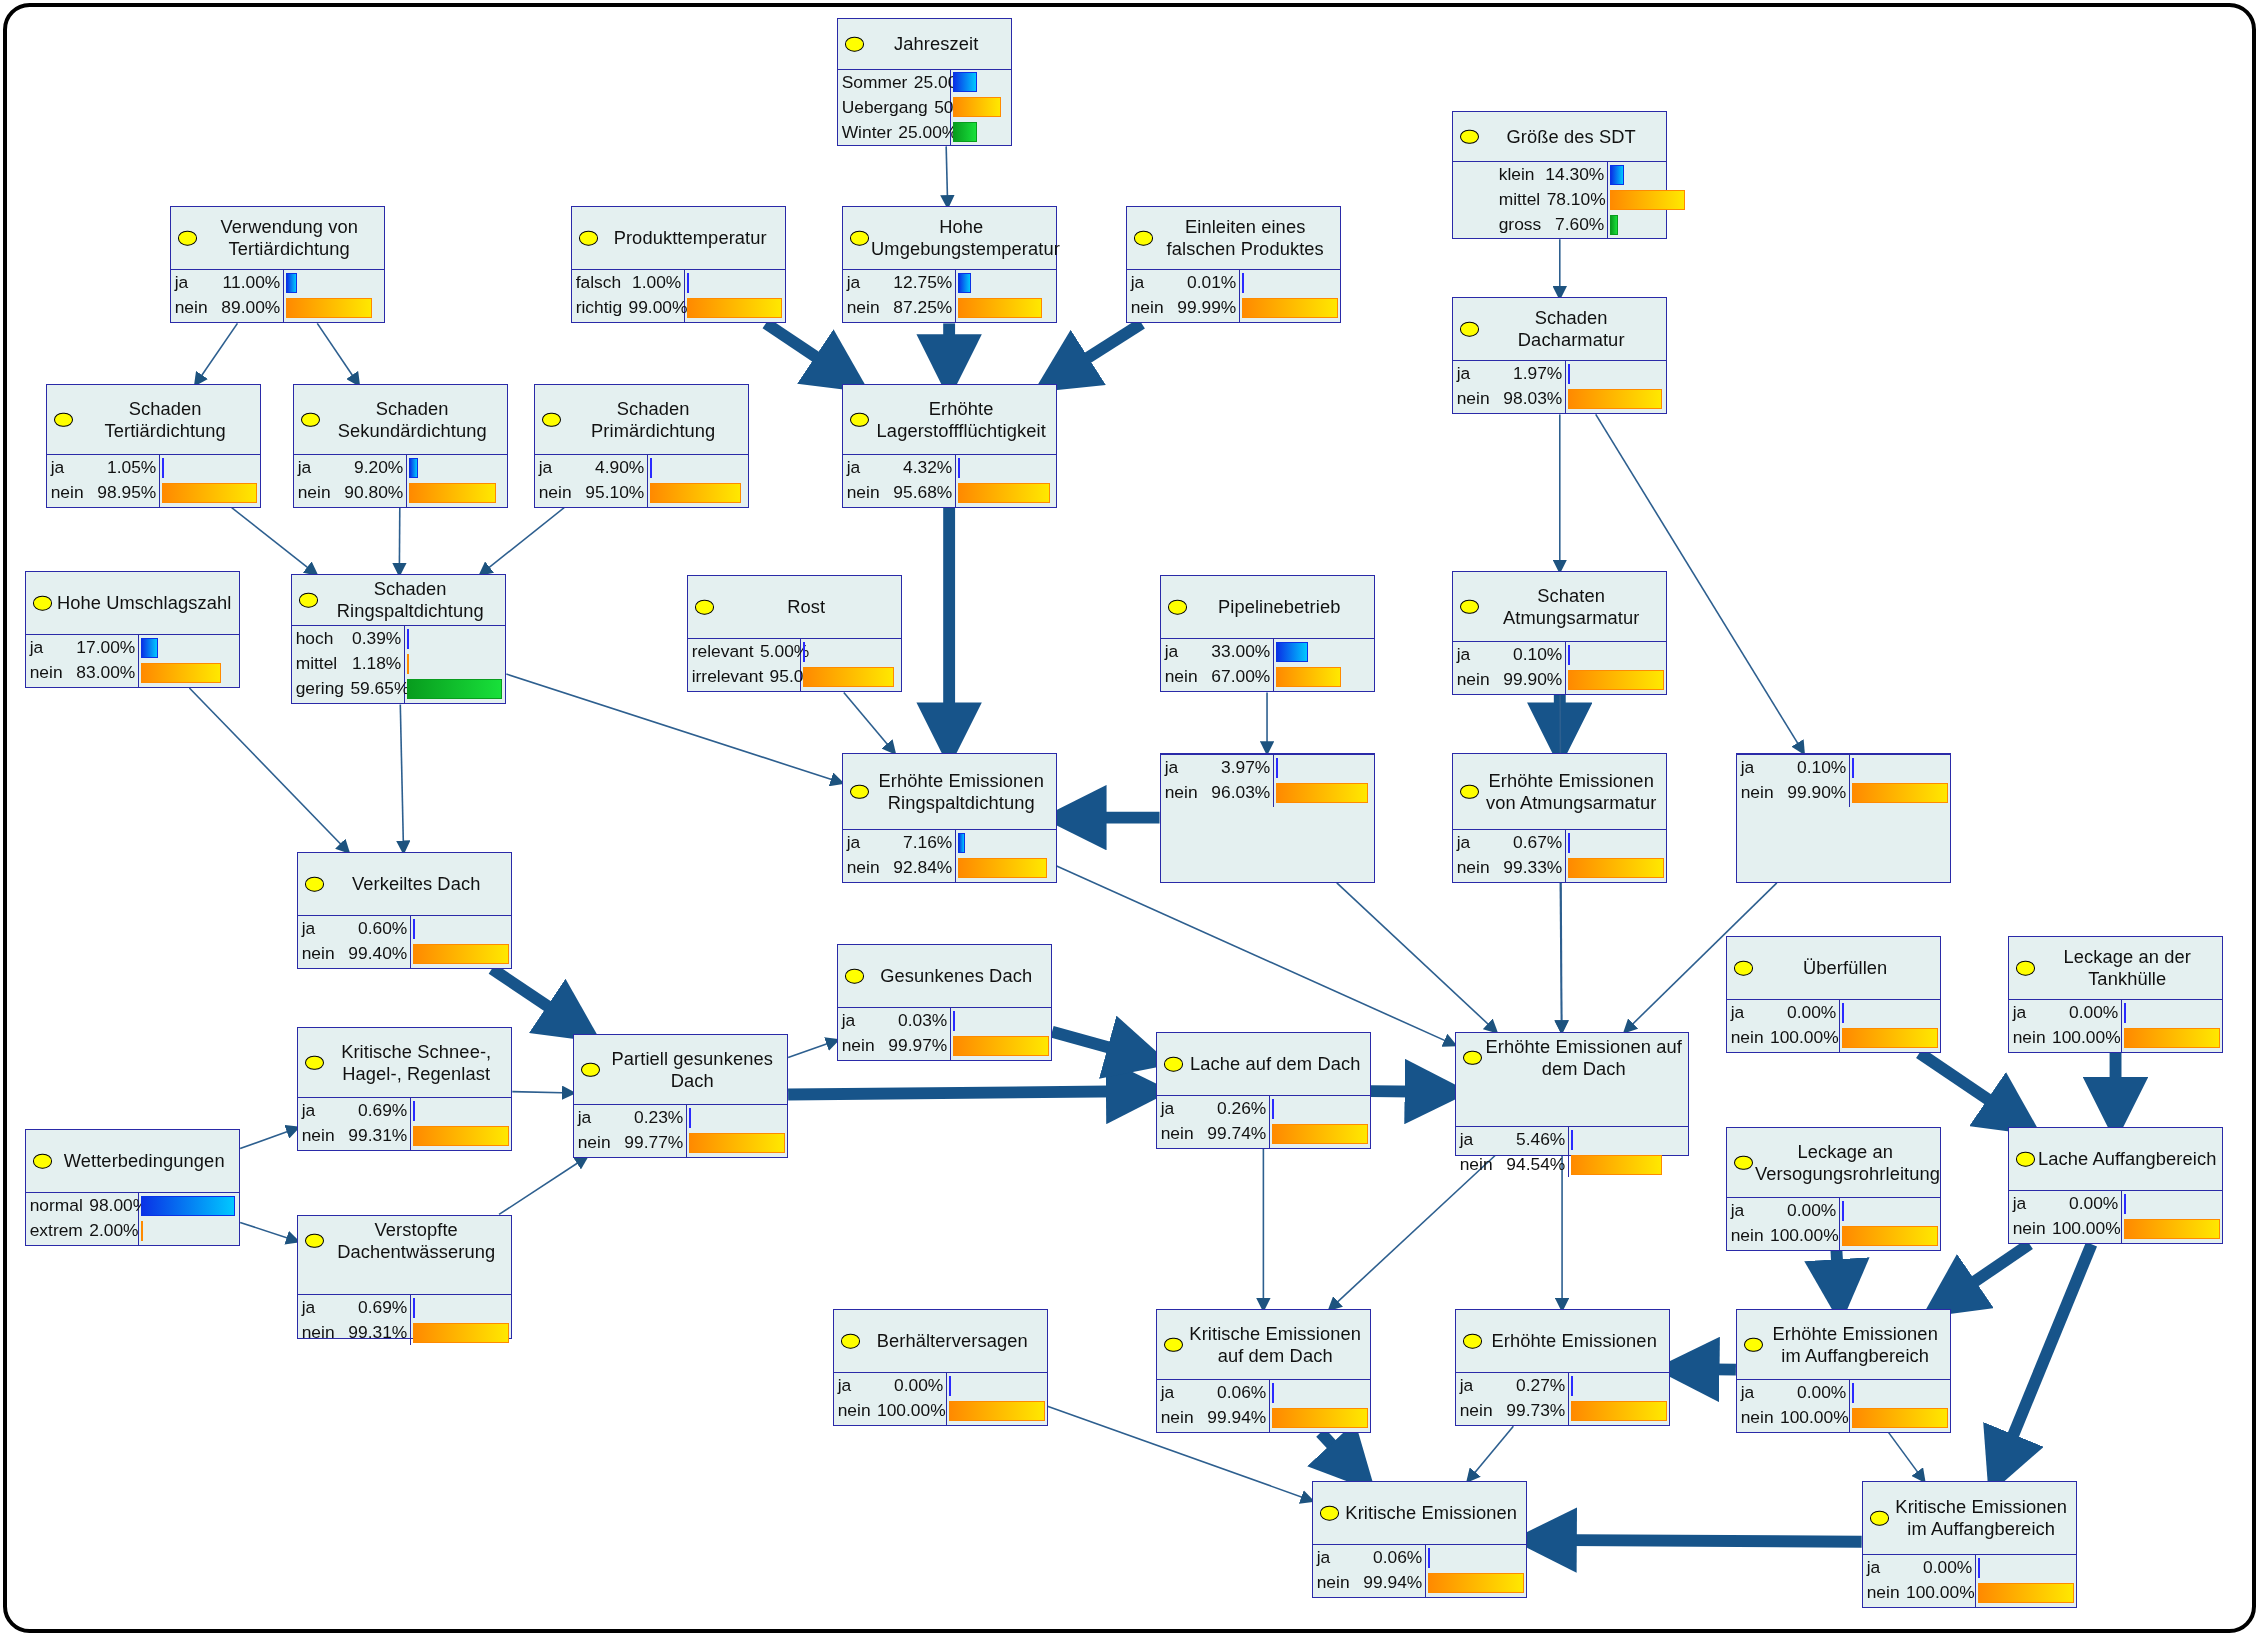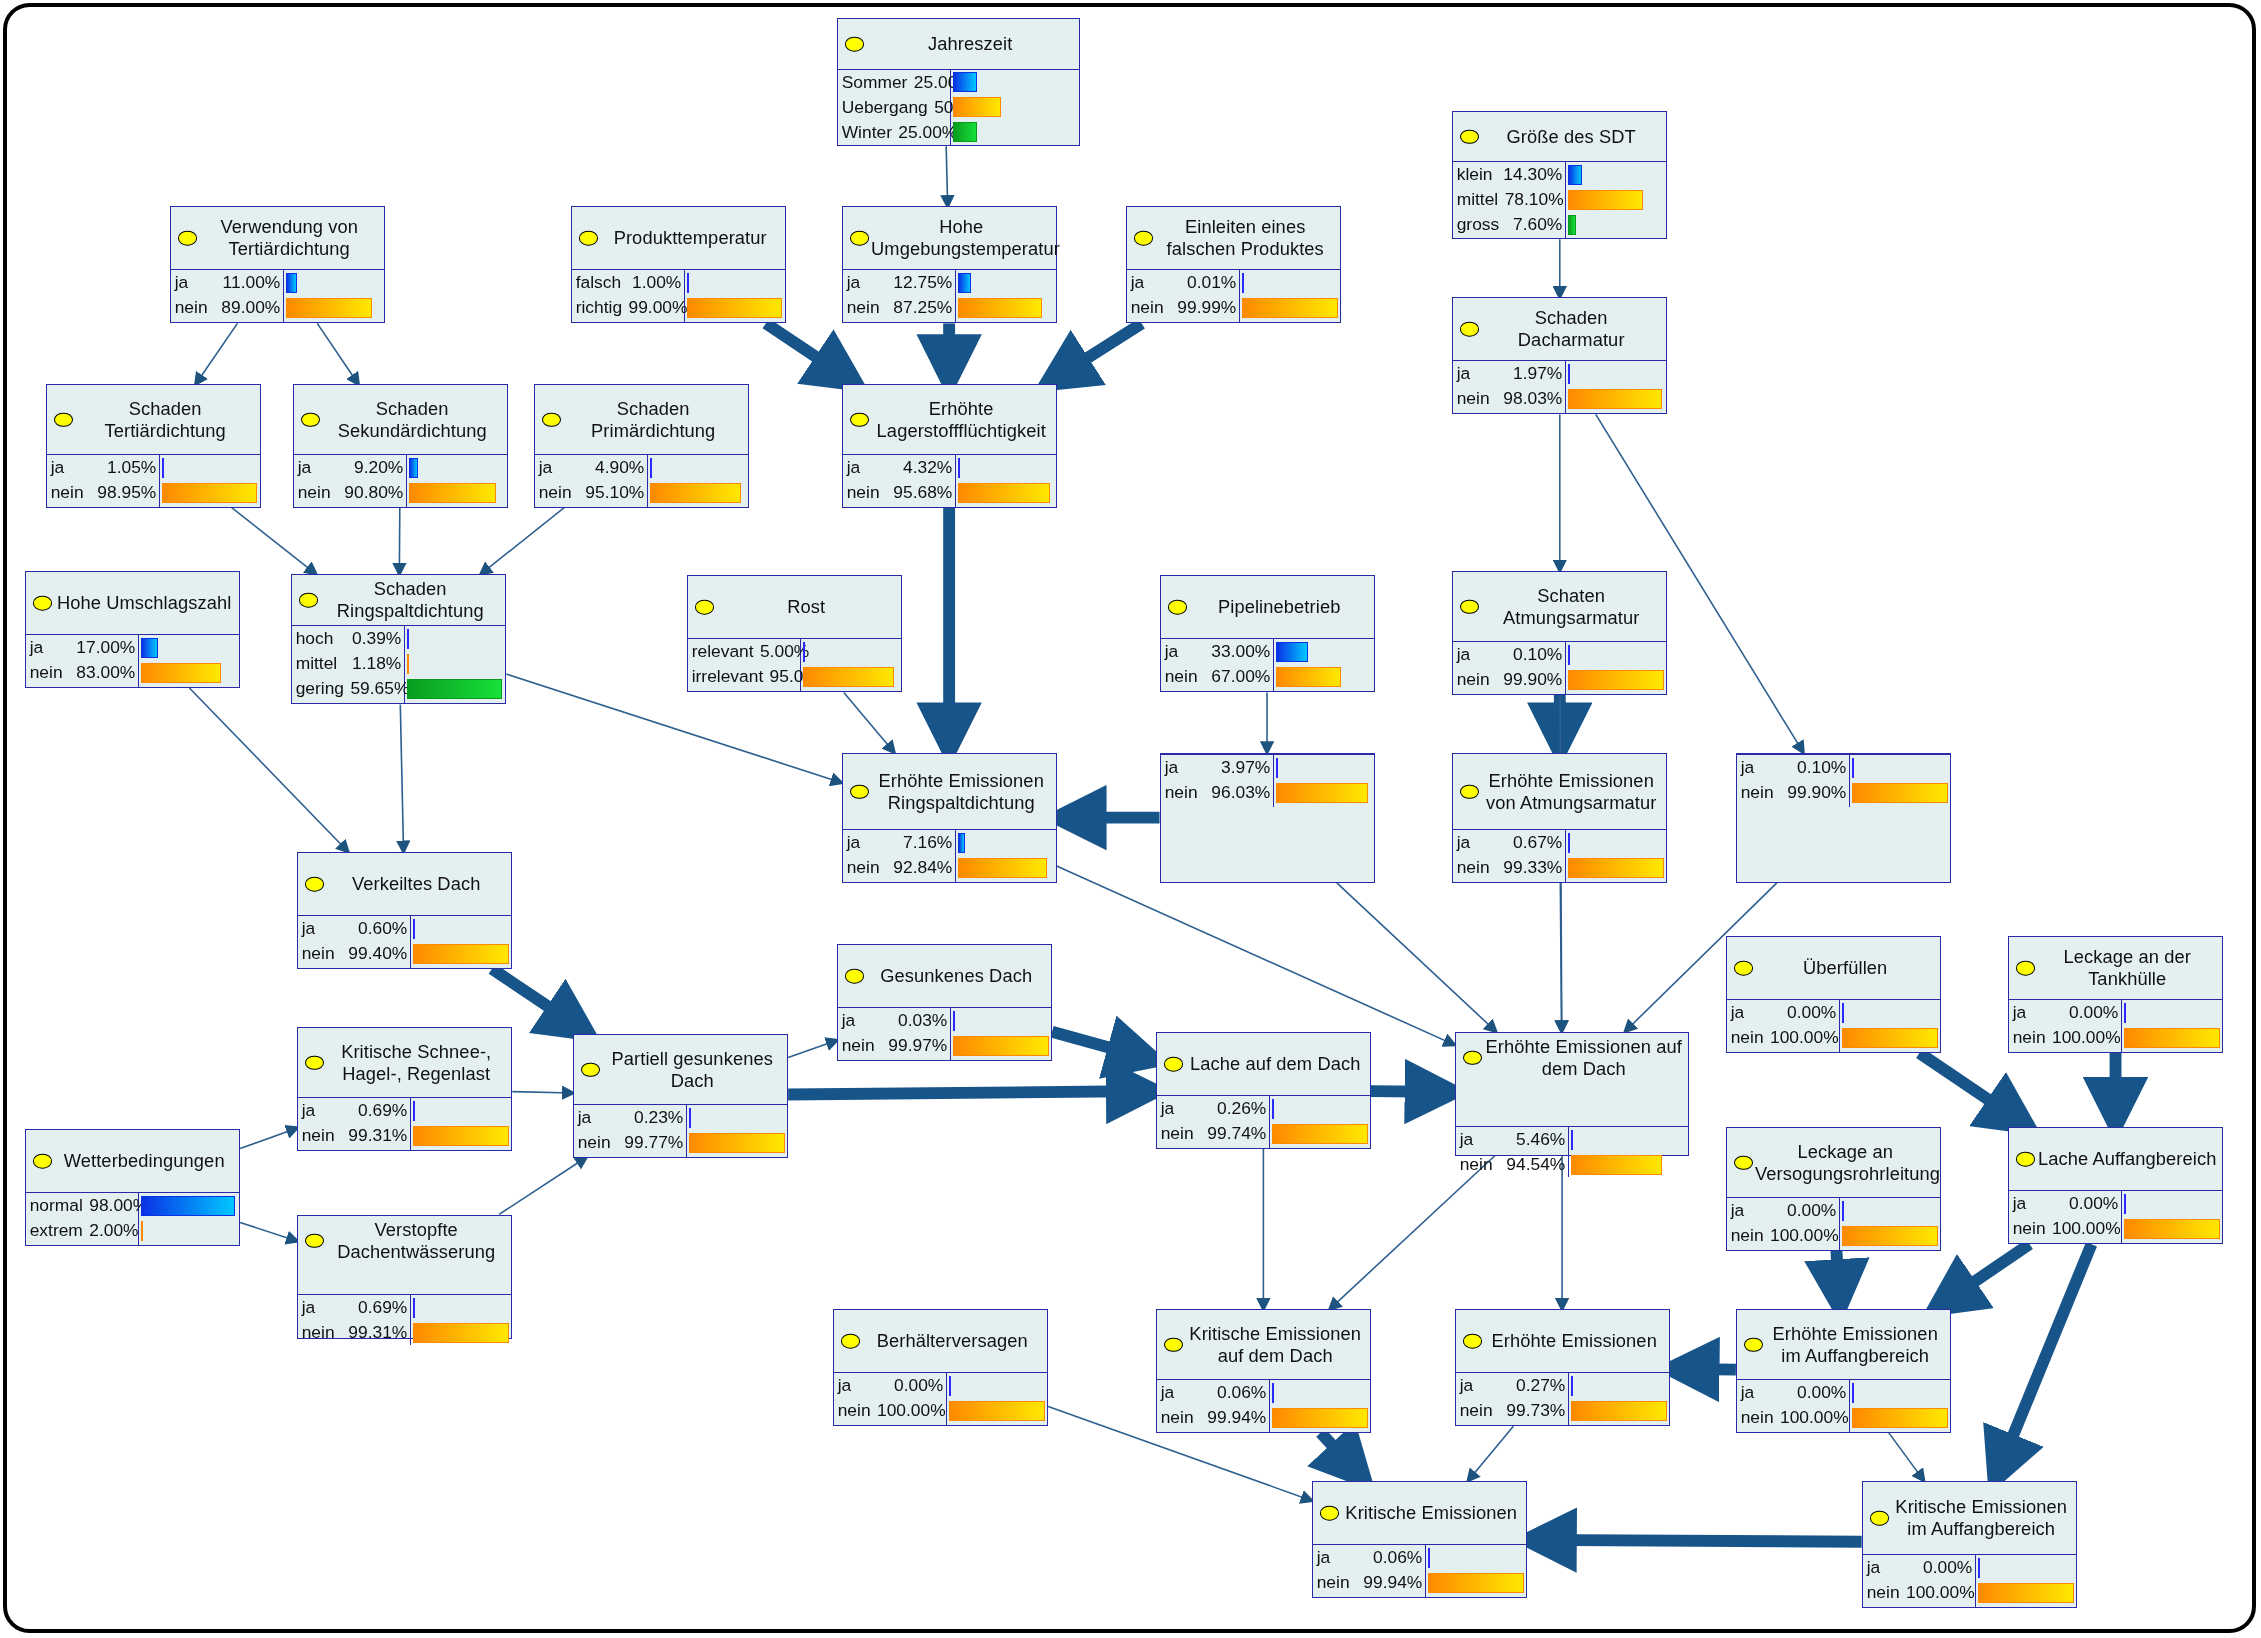--- a/index.html
+++ b/index.html
@@ -149,21 +149,21 @@
       <line x1="4436.950617283951" y1="2720" x2="4228.333333333333" y2="2862" stroke="#17548a" stroke-width="26" marker-end="url(#ah-thick)"></line>
       <line x1="3795" y1="2994.3252032520327" x2="3650" y2="2992.6747967479673" stroke="#17548a" stroke-width="26" marker-end="url(#ah-thick)"></line>
       <line x1="4572.48717948718" y1="2720" x2="4360.384615384615" y2="3237" stroke="#17548a" stroke-width="26" marker-end="url(#ah-thick)"></line>
       <line x1="4129" y1="3132" x2="4206" y2="3237" stroke="#2d5f8f" stroke-width="3.5" marker-end="url(#ah-thin)"></line>
       <line x1="2290" y1="3074.0887404580153" x2="2868" y2="3280.9112595419847" stroke="#2d5f8f" stroke-width="3.5" marker-end="url(#ah-thin)"></line>
       <line x1="2887.095108695652" y1="3132" x2="2984.391304347826" y2="3237" stroke="#17548a" stroke-width="26" marker-end="url(#ah-thick)"></line>
       <line x1="3308.504" y1="3118" x2="3209.496" y2="3237" stroke="#2d5f8f" stroke-width="3.5" marker-end="url(#ah-thin)"></line>
       <line x1="4070" y1="3370.6314475873546" x2="3338" y2="3366.3685524126454" stroke="#17548a" stroke-width="26" marker-end="url(#ah-thick)"></line>
     </svg>
   <div id="nodes-layer">
-      <div class="node" style="left: 837px; top: 18.3px; width: 243px; height: 128px;">
+      <div class="node" style="left: 837px; top: 18.3px; width: 175px; height: 128px;">
         <div class="title">
           <span class="ellipse"></span>
           <span class="tlabel">Jahreszeit</span>
         </div>
         <div class="states" style="height: 77px;">
           <div class="labcol" style="width: 112px;">
             <div class="srow">
               <span class="sname">Sommer</span>
               <span class="sval">25.00%</span>
             </div>
@@ -188,21 +188,21 @@
             </div>
           </div>
         </div>
       </div>
       <div class="node" style="left: 1452px; top: 111px; width: 215px; height: 128px;">
         <div class="title">
           <span class="ellipse"></span>
           <span class="tlabel">Größe des SDT</span>
         </div>
         <div class="states" style="height: 77px;">
-          <div class="labcol" style="width: 112px;">
+          <div class="labcol" style="width: 112px; margin-left: 42px;">
             <div class="srow">
               <span class="sname">klein</span>
               <span class="sval">14.30%</span>
             </div>
             <div class="srow">
               <span class="sname">mittel</span>
               <span class="sval">78.10%</span>
             </div>
             <div class="srow">
               <span class="sname">gross</span>

